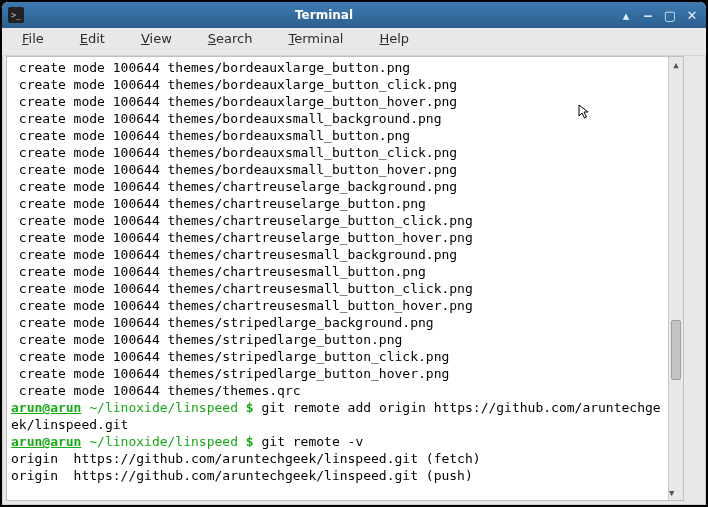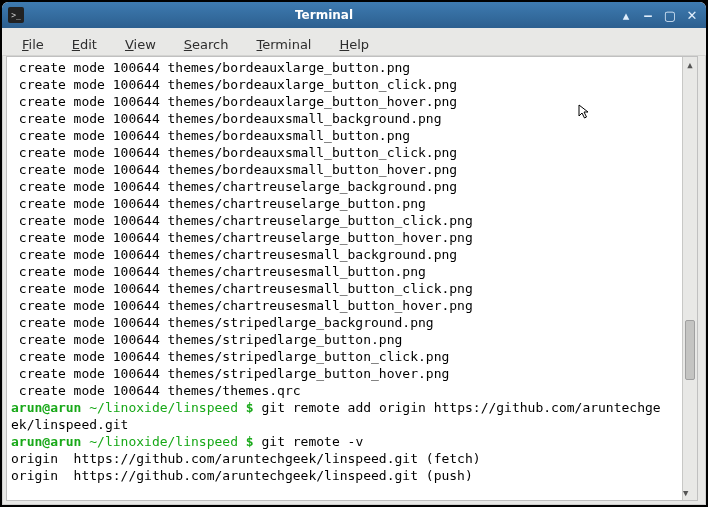--- a/index.html
+++ b/index.html
@@ -61,40 +61,40 @@
       align-items: center;
       justify-content: center;
       font-size: 13px;
       cursor: pointer;
       font-weight: bold;
     }
     .menubar {
       height: 28px;
       background: #e8e8e6;
       display: flex;
-      align-items: flex-end;
+      align-items: flex-start;
       padding: 0 10px;
       font-family: "DejaVu Sans", sans-serif;
       font-size: 13px;
       color: #2e2e2e;
-      gap: 8px;
+      gap: 16px;
       border-bottom: 1px solid #d4d4d2;
     }
     .menu-item {
       padding: 3px 10px;
       cursor: pointer;
     }
     .menu-item u { text-decoration: underline; }
     .terminal-area {
       flex: 1;
       display: flex;
       background: #fff;
       overflow: hidden;
       border: 1px solid #c0c0c0;
-      margin: 0 8px 4px 4px;
+      margin: 0 22px 4px 4px;
     }
     .terminal-content {
       flex: 1;
       background: #fff;
       padding: 2px 4px;
       white-space: pre;
       overflow: hidden;
       line-height: 17px;
       color: #000;
       font-family: "DejaVu Sans Mono", monospace;
@@ -124,21 +124,21 @@
     .scroll-thumb {
       position: absolute;
       top: 60%;
       left: 2px;
       right: 2px;
       height: 60px;
       background: #c4c4c2;
       border: 1px solid #a0a0a0;
       border-radius: 2px;
     }
-    .prompt-user { color: #18a818; font-weight: bold; }
+    .prompt-user { color: #18a818; font-weight: bold; text-decoration: underline; }
     .prompt-path { color: #18a818; font-weight: normal; }
     .prompt-dollar { color: #18a818; font-weight: bold; }
     .cursor-svg {
       position: absolute;
       left: 578px;
       top: 104px;
       width: 16px;
       height: 16px;
       z-index: 10;
       pointer-events: none;

